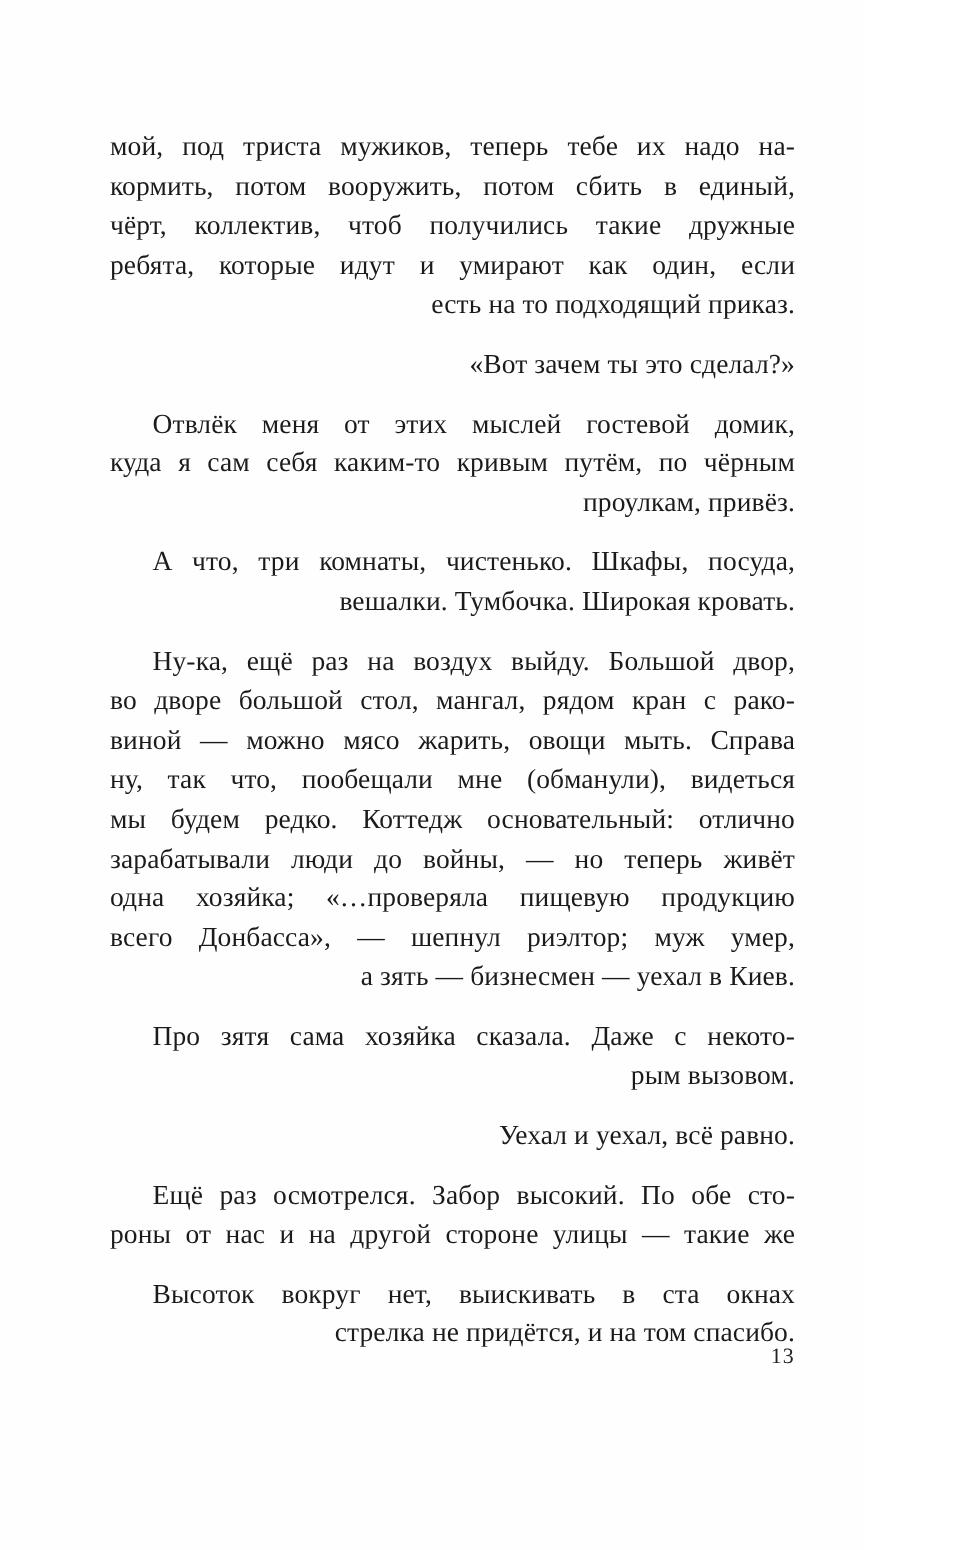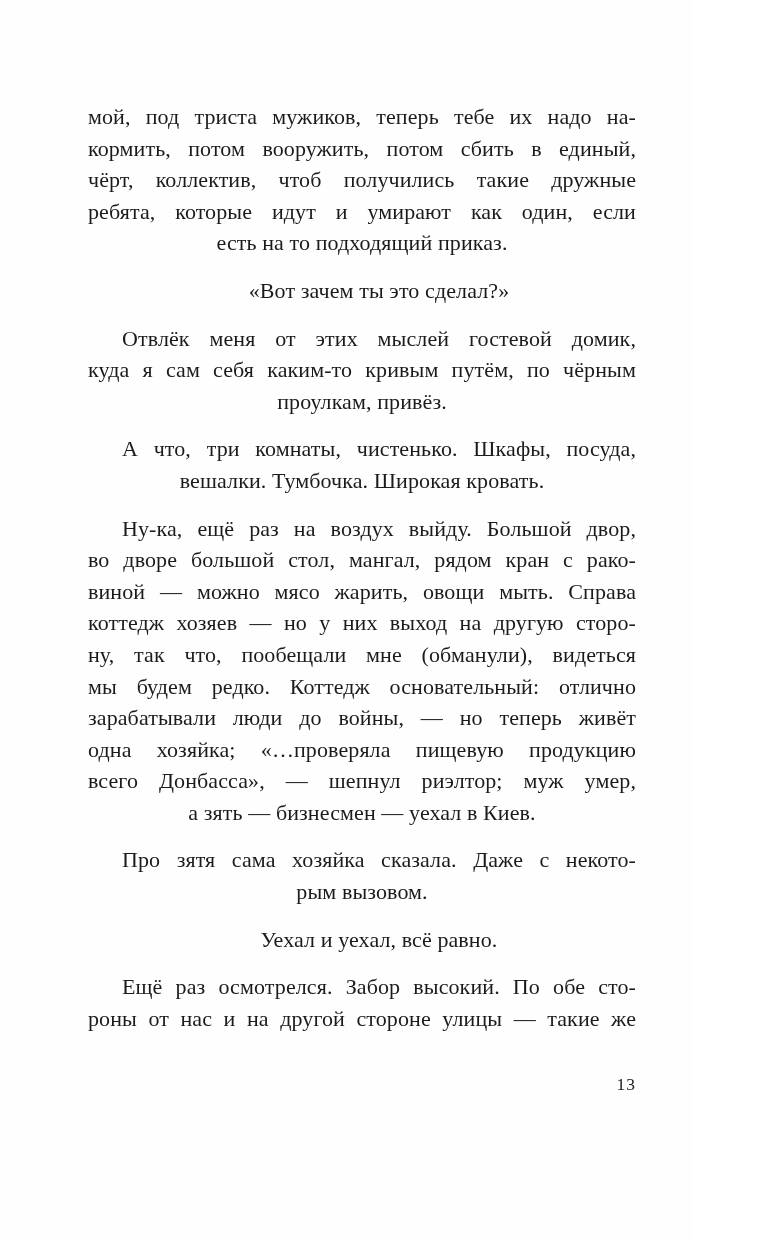--- a/index.html
+++ b/index.html
@@ -21,21 +21,21 @@
     left: 88px;
     top: 101px;
     width: 548px;
     font-size: 22px;
     line-height: 31.6px;
     letter-spacing: 0.1px;
   }
   .para { margin: 0; padding: 0; }
   .line {
     white-space: nowrap;
-    text-align: center;
+    text-align: right;
   }
   .line.just {
     white-space: normal;
     text-align: justify;
     text-align-last: justify;
   }
   .para.indent .line:first-child {
     padding-left: 34px;
     margin-top: 16px;
   }
@@ -72,34 +72,37 @@
         <div class="line">проулкам, привёз.</div>
       </div>
       <div class="para indent">
         <div class="line just">А что, три комнаты, чистенько. Шкафы, посуда,</div>
         <div class="line">вешалки. Тумбочка. Широкая кровать.</div>
       </div>
       <div class="para indent">
         <div class="line just">Ну-ка, ещё раз на воздух выйду. Большой двор,</div>
         <div class="line just">во дворе большой стол, мангал, рядом кран с рако-</div>
         <div class="line just">виной — можно мясо жарить, овощи мыть. Справа</div>
-        <div class="line just">коттедж хозяев — но у них выход на другую сторо-</div>
         <div class="line just">ну, так что, пообещали мне (обманули), видеться</div>
         <div class="line just">мы будем редко. Коттедж основательный: отлично</div>
         <div class="line just">зарабатывали люди до войны, — но теперь живёт</div>
         <div class="line just">одна хозяйка; «…проверяла пищевую продукцию</div>
         <div class="line just">всего Донбасса», — шепнул риэлтор; муж умер,</div>
         <div class="line">а зять — бизнесмен — уехал в Киев.</div>
       </div>
       <div class="para indent">
         <div class="line just">Про зятя сама хозяйка сказала. Даже с некото-</div>
         <div class="line">рым вызовом.</div>
       </div>
       <div class="para indent">
         <div class="line">Уехал и уехал, всё равно.</div>
       </div>
       <div class="para indent">
         <div class="line just">Ещё раз осмотрелся. Забор высокий. По обе сто-</div>
         <div class="line just">роны от нас и на другой стороне улицы — такие же</div>
       </div>
+      <div class="para indent">
+        <div class="line just">Высоток вокруг нет, выискивать в ста окнах</div>
+        <div class="line">стрелка не придётся, и на том спасибо.</div>
+      </div>
     </div>
   <div class="folio">13</div>
 </div>
 
 </body></html>

